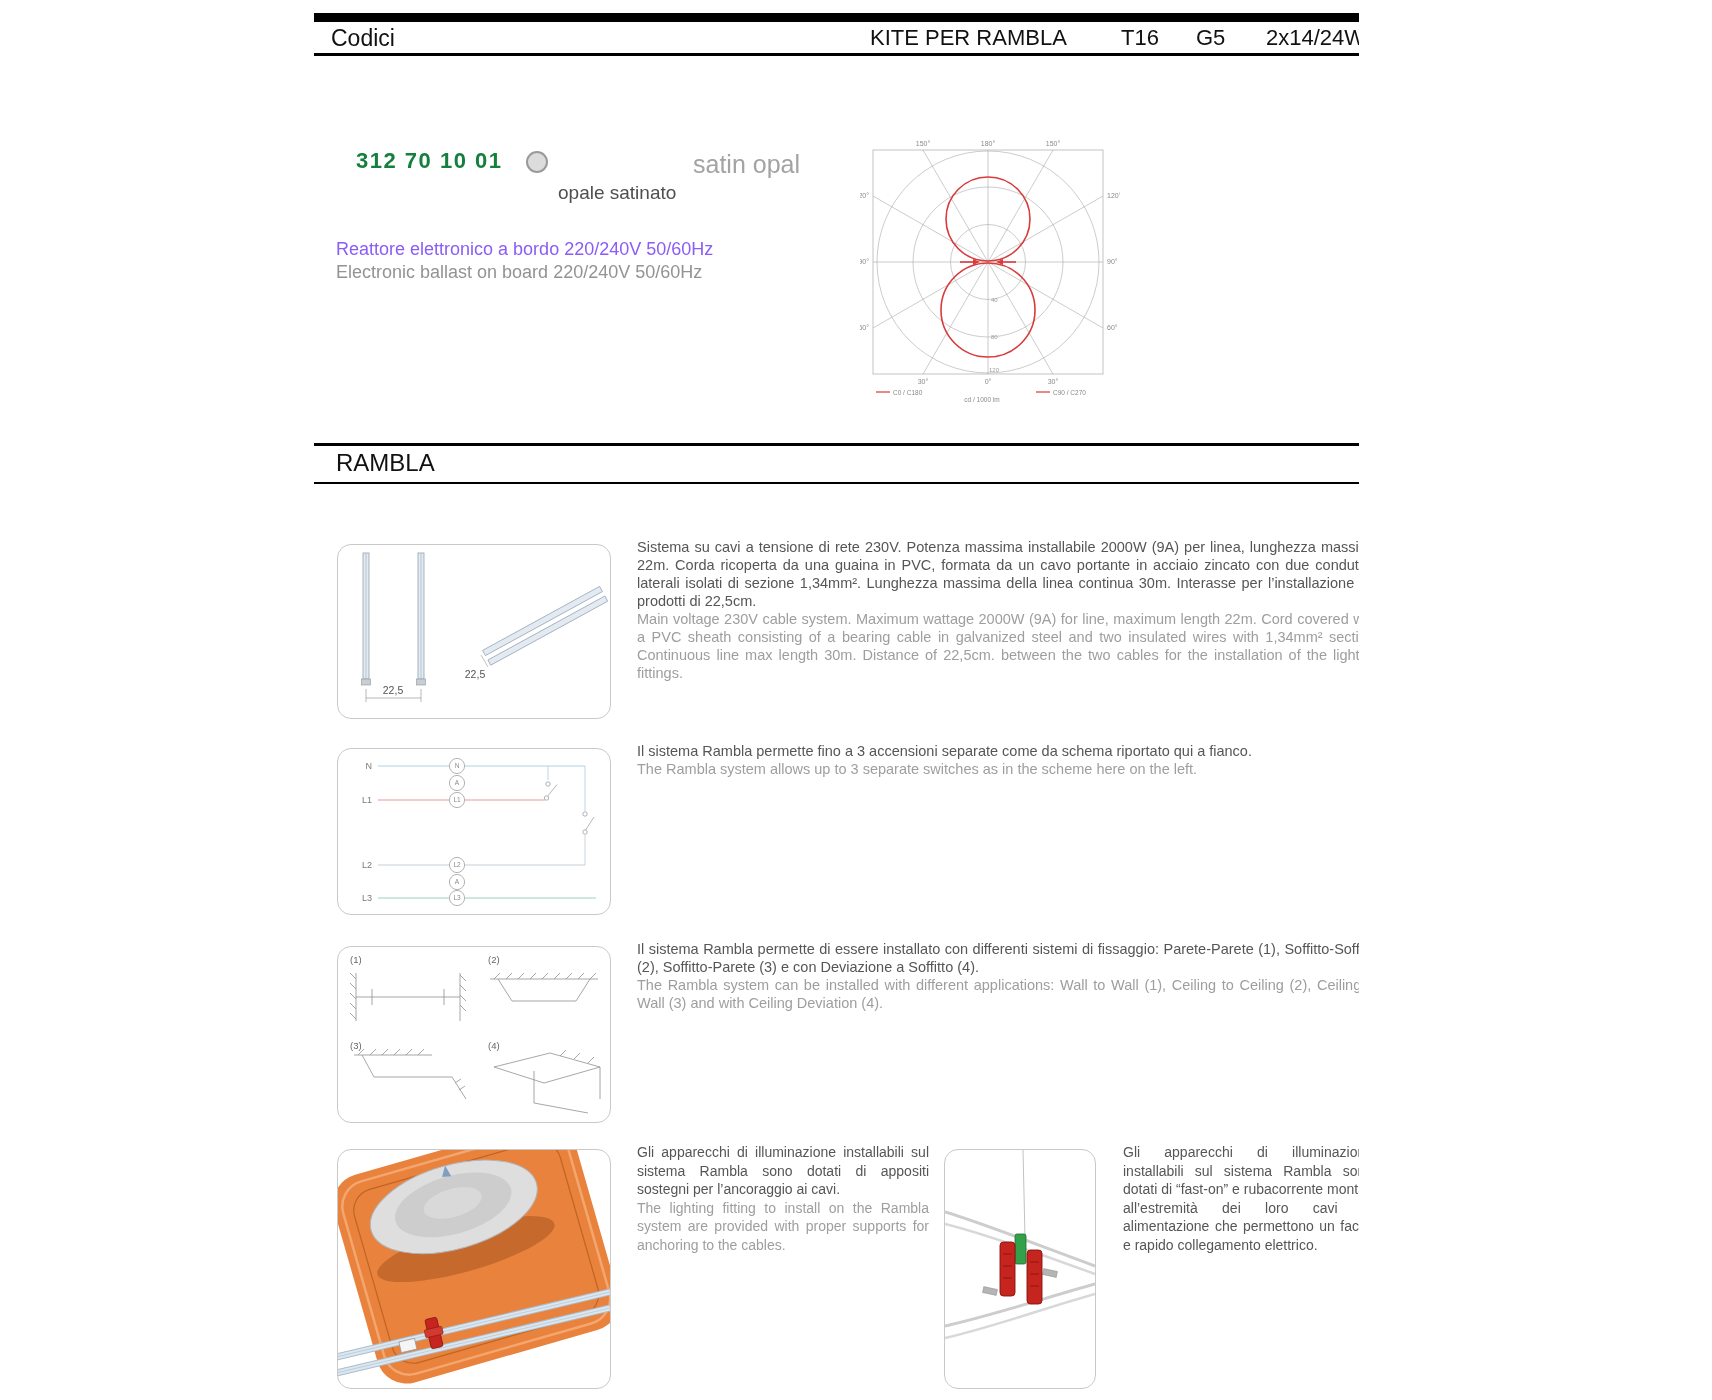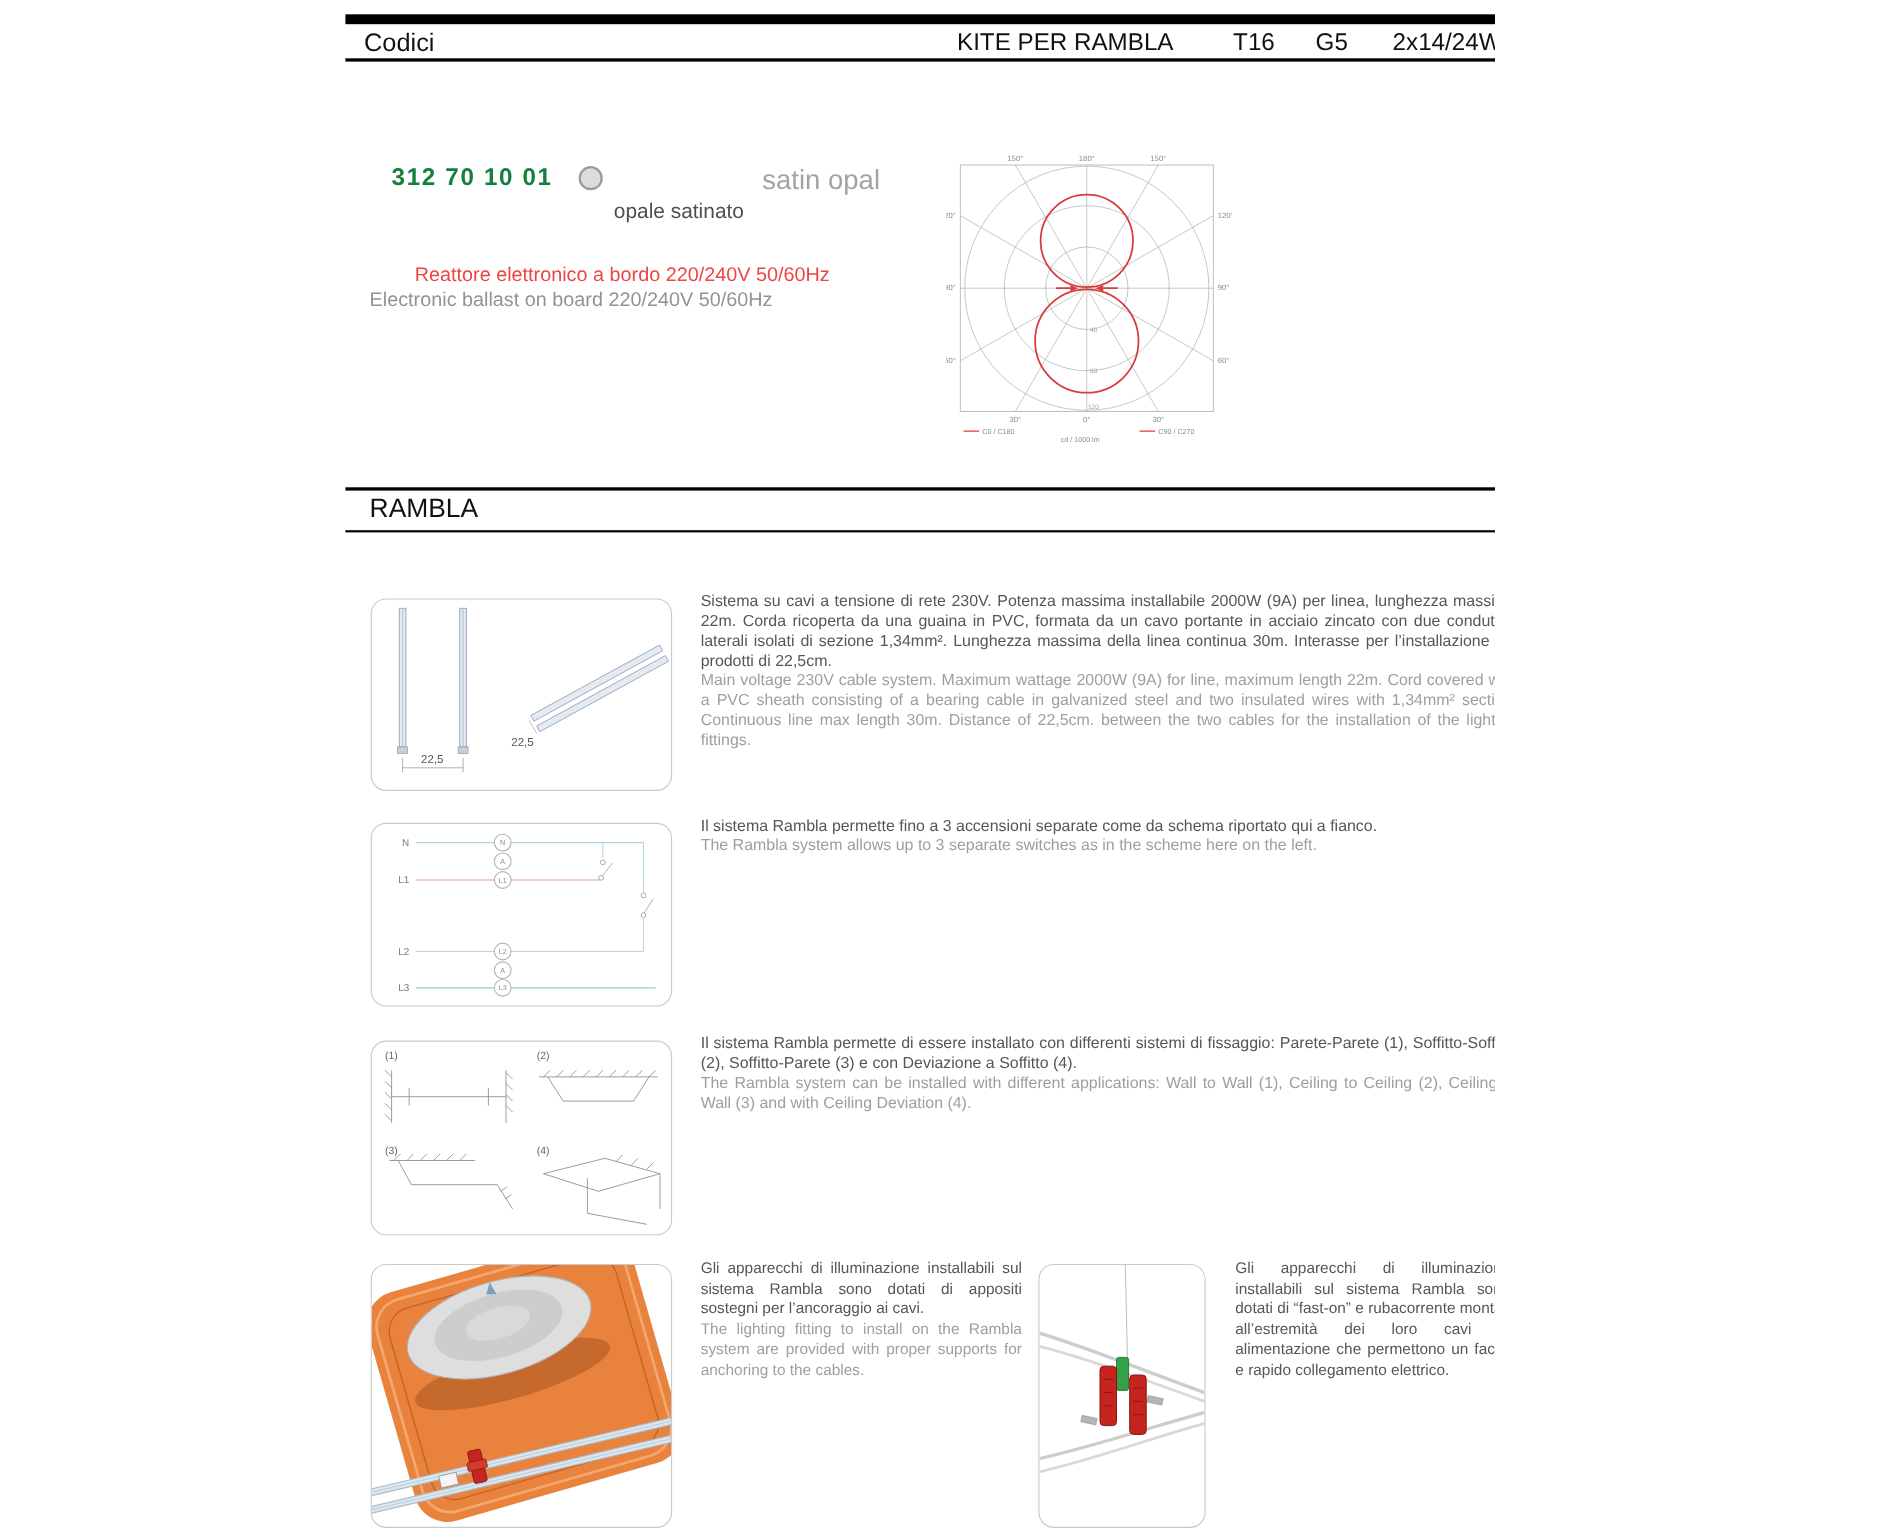--- a/index.html
+++ b/index.html
@@ -6,21 +6,21 @@
   .page{position:relative;width:1359px;height:1400px;background:#ffffff;overflow:hidden;
         font-family:"Liberation Sans",sans-serif;}
   .abs{position:absolute;}
   .bar{background:#000;}
   .hdr-left{font-size:23px;color:#111;}
   .hdr-item{font-size:22px;color:#111;}
   .code{font-size:22px;font-weight:bold;letter-spacing:1.5px;color:#15803d;margin-left:25px;}
   .finish-it{font-size:19px;color:#4f4f4f;}
   .finish-en{font-size:25px;color:#a3a3a3;}
   .swatch{width:18px;height:18px;border-radius:50%;background:#dcdcdc;border:2px solid #9a9a9a;}
-  .ballast-it{font-size:18px;color:#ef4444;margin-left:41px;}
+  .ballast-it{font-size:18px;color:#8b5cf6;}
   .ballast-en{font-size:18px;color:#939393;}
   .section-title{font-size:24px;color:#111;}
   .imgbox{border:1px solid #c9c9c9;border-radius:14px;background:#fff;overflow:hidden;}
   .txt{font-size:14.5px;line-height:18px;text-align:justify;}
   .txt.narrow{font-size:14px;line-height:18.5px;}
   .txt p{margin:0;}
   .txt .it{color:#565656;}
   .txt .en{color:#9e9e9e;}
   svg text{font-family:"Liberation Sans",sans-serif;}
 </style>

